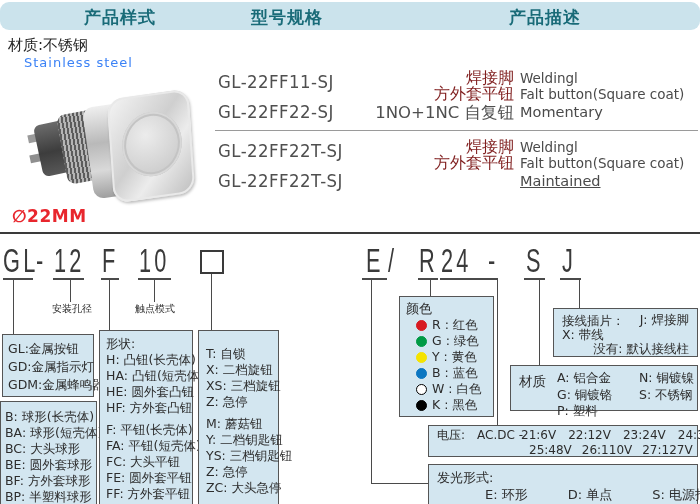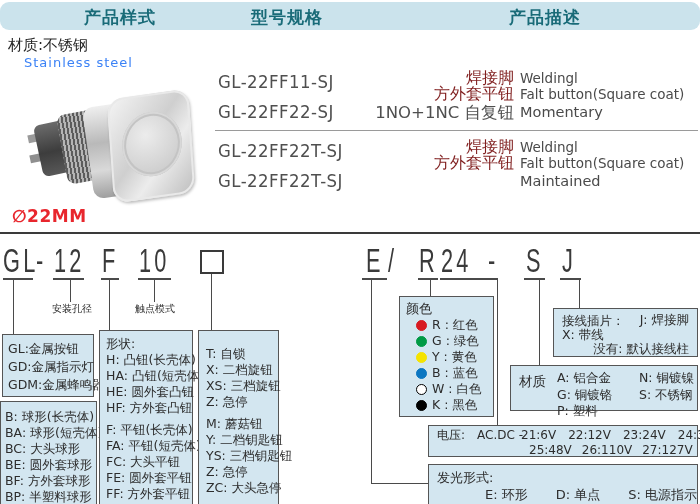--- a/index.html
+++ b/index.html
@@ -67,21 +67,21 @@
   <div class="abs enl" style="left:520px;top:104px;font-size:14.5px;">Momentary</div>
 
   <div class="abs" style="left:215px;top:130px;width:483px;height:1px;background:#9a9a9a;"></div>
 
   <div class="abs model" style="left:218px;top:140px;">GL-22FF22T-SJ</div>
   <div class="abs model" style="left:218px;top:170px;">GL-22FF22T-SJ</div>
   <div class="abs cnr" style="right:186px;top:137px;">焊接脚</div>
   <div class="abs enl" style="left:520px;top:139px;">Weldingl</div>
   <div class="abs cnr" style="right:186px;top:153px;">方外套平钮</div>
   <div class="abs enl" style="left:520px;top:155px;">Falt button(Square coat)</div>
-  <div class="abs enl" style="left:520px;top:173px;font-size:14.5px;">Maintained</div>
+  <div class="abs enl" style="left:520px;top:173px;font-size:14.5px;text-decoration:underline;">Maintained</div>
 
   <div class="abs" style="left:0;top:232px;width:700px;height:2px;background:#3a3a3a;"></div>
 
   <div class="abs pn" style="left:3px;top:243px;">GL</div>
   <div class="abs pn" style="left:36px;top:243px;">-</div>
   <div class="abs pn" style="left:54px;top:243px;">12</div>
   <div class="abs pn" style="left:102px;top:243px;">F</div>
   <div class="abs pn" style="left:139px;top:243px;">10</div>
   <div class="abs pn-square" style="left:200px;top:250px;"></div>
   <div class="abs pn" style="left:366px;top:243px;">E</div>
@@ -219,20 +219,20 @@
     <div style="display:flex;gap:10px;margin-left:92px;">
       <span>25:48V</span>
       <span>26:110V</span>
       <span>27:127V</span>
 
     </div>
   </div>
 
   <div class="abs bluebox" style="left:428px;top:464px;width:270px;height:47px;font-size:13px;padding:4px 0 0 8px;line-height:17px;">
     <div>发光形式:</div>
-    <div style="display:flex;gap:28px;padding-left:48px;">
+    <div style="display:flex;gap:40px;padding-left:48px;">
       <span>E: 环形</span>
       <span>D: 单点</span>
       <span>S: 电源指示</span>
     </div>
   </div>
 
 </div>
 
 </body></html>

